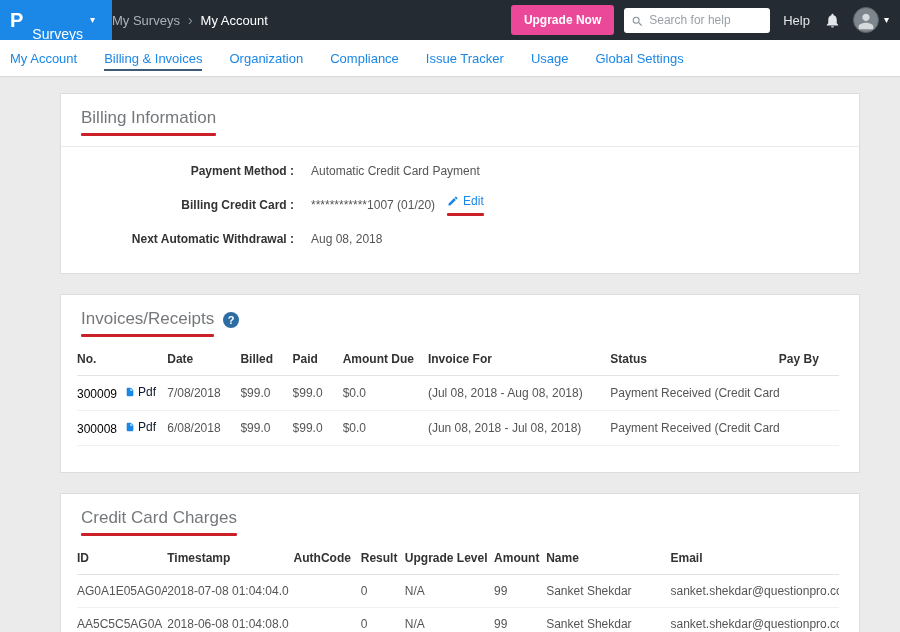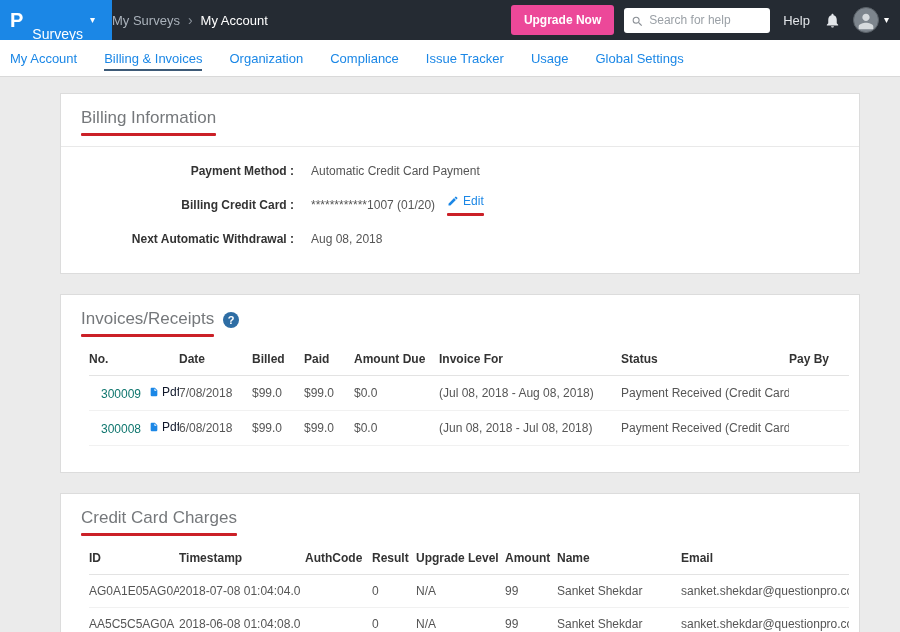--- a/index.html
+++ b/index.html
@@ -47,27 +47,27 @@
   .help-circle { display: inline-flex; width: 16px; height: 16px; border-radius: 50%; background: #2e6da4; color: #fff; font-size: 11px; font-weight: bold; align-items: center; justify-content: center; margin-left: 9px; vertical-align: top; margin-top: 3px; cursor: pointer; }
   
   .fields { padding: 9px 20px 19px 20px; }
   .field-row { display: flex; align-items: center; padding: 8px 0; font-size: 12px; }
   .field-label { width: 213px; text-align: right; font-weight: bold; color: #333; }
   .field-value { margin-left: 17px; color: #555; }
   .edit-wrap { display: inline-block; margin-left: 12px; }
   .edit-link { color: #1b87e6; display: inline-flex; align-items: center; gap: 4px; cursor: pointer; font-size: 12px; }
   .edit-wrap .red-underline { margin-top: 3px; }
   
-  .table-wrap { padding: 6px 20px 26px 28px; }
+  .table-wrap { padding: 6px 20px 26px 16px; }
   .table-wrap.tight { padding-bottom: 13px; }
   table.card-table { width: 100%; border-collapse: collapse; font-size: 12px; table-layout: fixed; }
   .card-table th { text-align: left; font-weight: bold; color: #333; padding: 9px 2px 9px 0; border-bottom: 1px solid #e3e3e3; overflow: hidden; white-space: nowrap; }
   .card-table td { color: #555; padding: 9px 2px 9px 0; border-bottom: 1px solid #f1f1f1; overflow: hidden; white-space: nowrap; }
   .col-right, td.col-right { text-align: right; padding-right: 0; margin-left: 13px; }
-  .link { color: #0f766e; cursor: pointer; margin-left: 12px; }
+  .link { color: #000000; cursor: pointer; }
   .pdf-link { color: #0f172a; cursor: pointer; display: inline-flex; align-items: center; gap: 3px; margin-left: 8px; }
   .pdf-link svg { vertical-align: middle; }
 </style>
 </head>
 <body>
 
 <div class="topbar">
   <div class="logo-block">
     <span class="logo">P</span>
     <span class="app-menu-label">Surveys</span>

